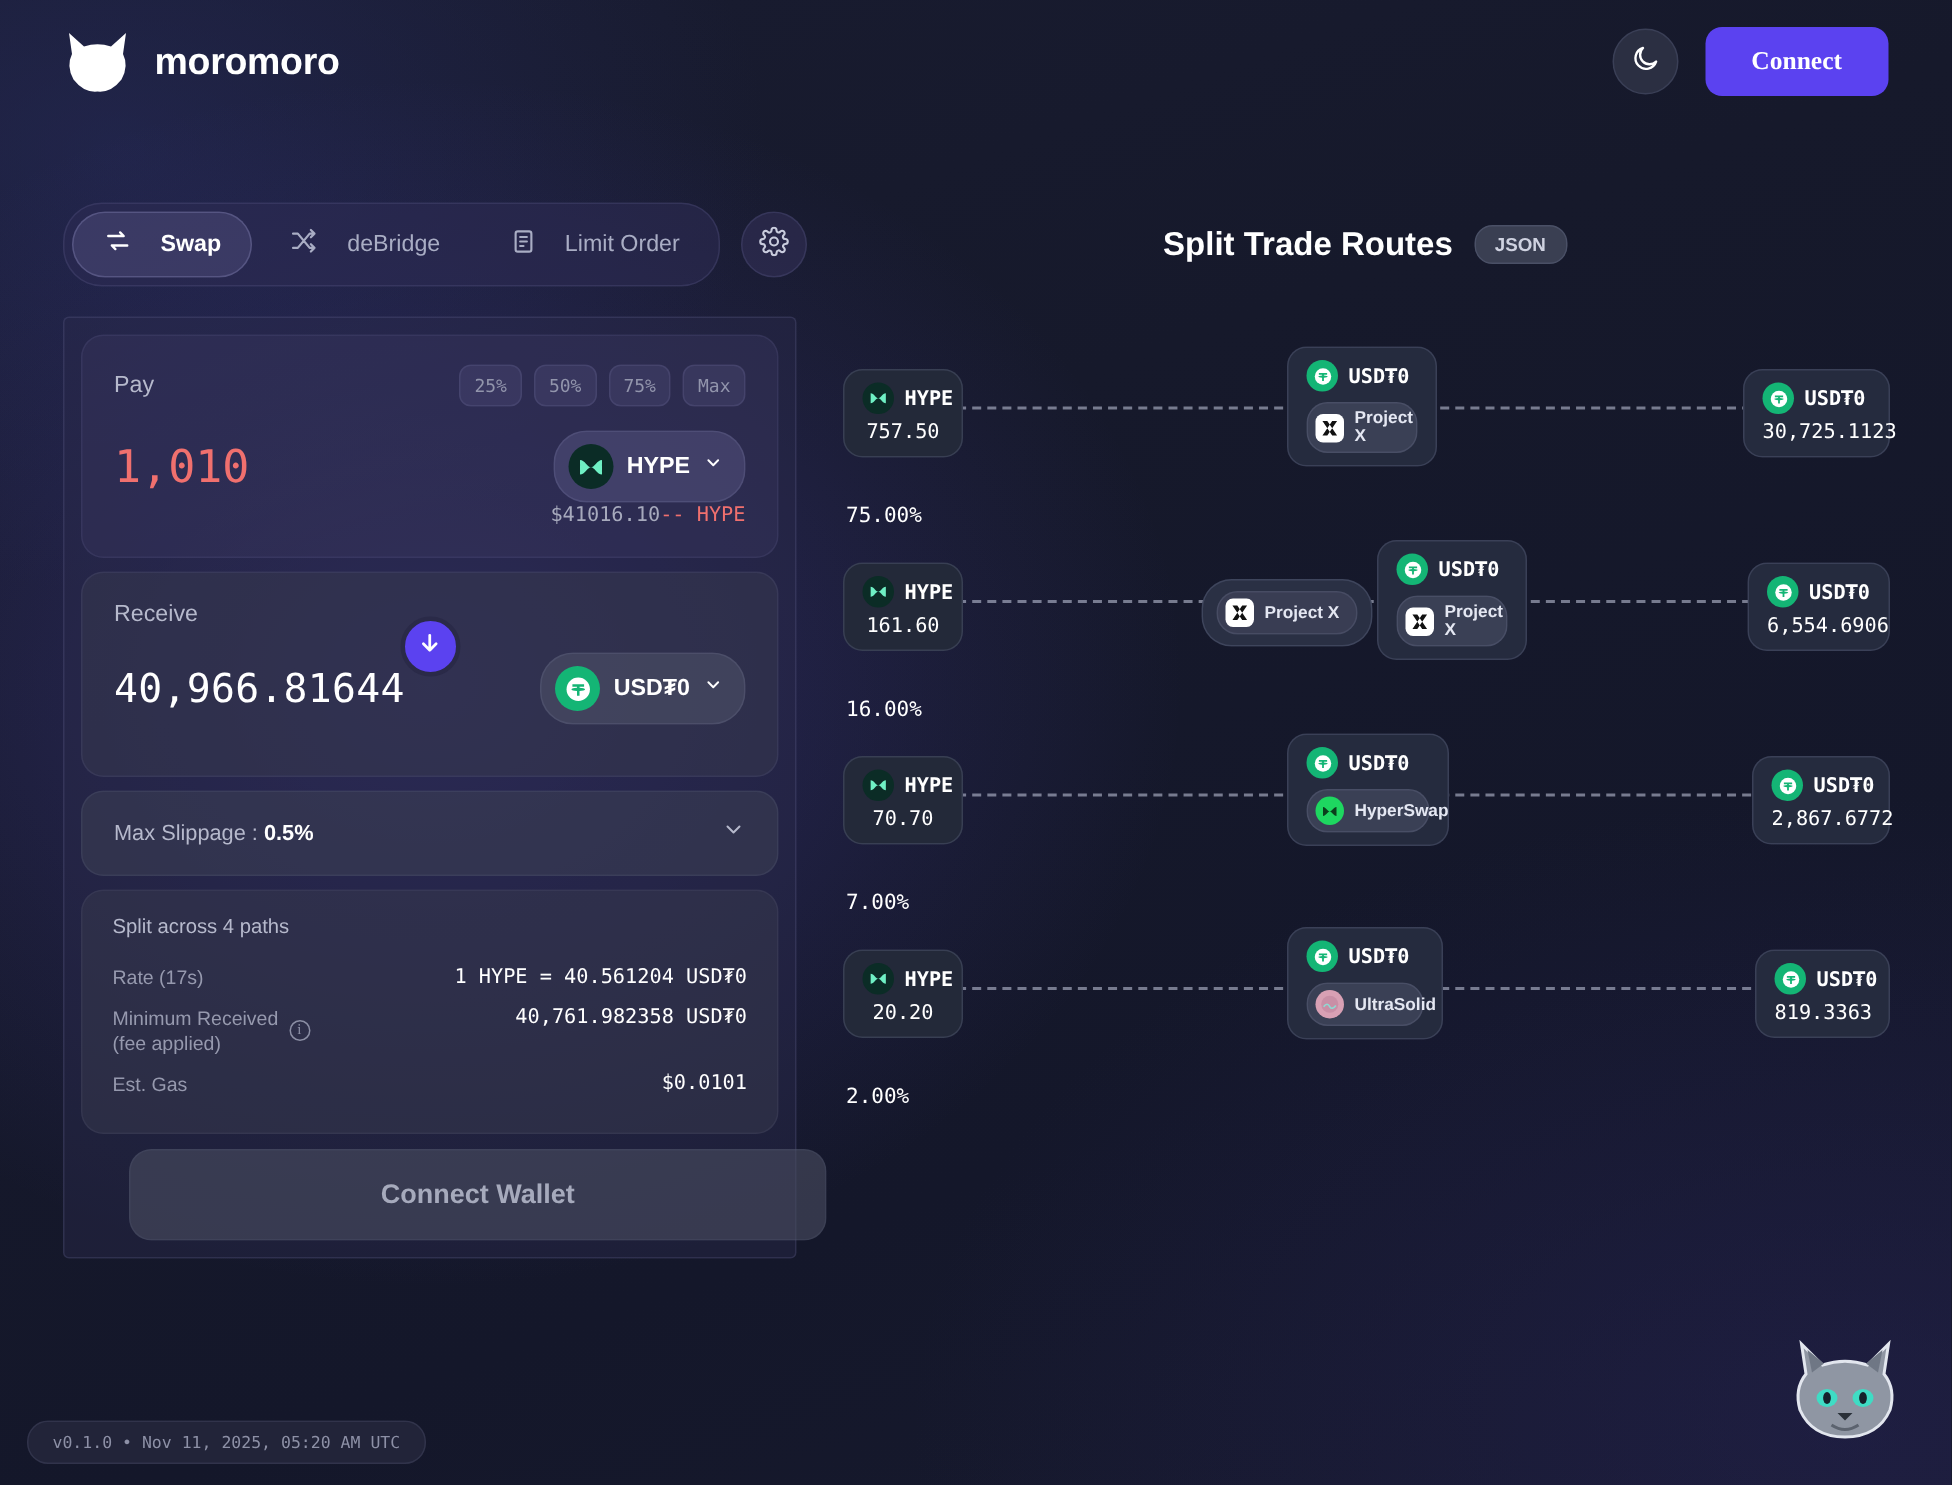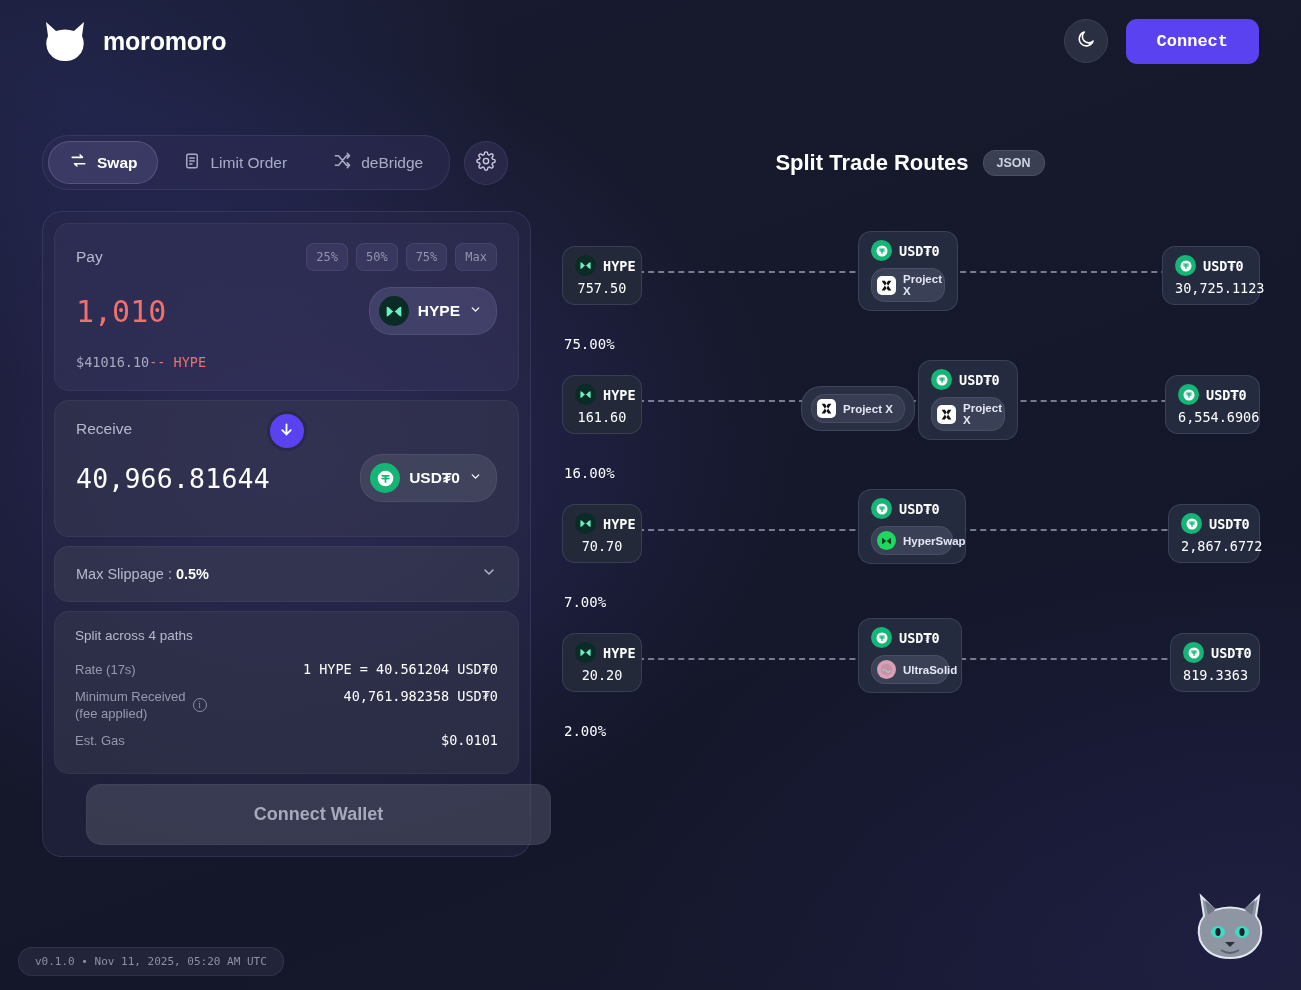--- a/index.html
+++ b/index.html
@@ -35,36 +35,36 @@
   .header-right { display: flex; align-items: center; gap: 18px; }
   .theme-toggle {
     width: 44px; height: 44px; border-radius: 50%;
     background: #2b2f42; border: 1px solid #3a3f56;
     display: flex; align-items: center; justify-content: center;
     cursor: pointer;
   }
   .connect-btn {
     background: #5b42f0; color: #fff; font-size: 17px; font-weight: 700;
     border: none; border-radius: 11px; padding: 13px 31px; cursor: pointer;
-    font-family: Liberation Mono, monospace;
+    font-family: Liberation Serif, serif;
   }
 
   
   .tabbar-wrap {
     position: absolute; left: 42px; top: 135px;
     display: flex; align-items: center; gap: 14px;
   }
   .tabbar {
     display: flex; align-items: center; gap: 4px;
     background: rgba(46,44,84,0.55);
     border: 1px solid rgba(110,108,160,0.22);
     border-radius: 26px; padding: 5px;
   }
   .tab {
-    display: flex; align-items: center; gap: 9px;
+    display: flex; align-items: center; gap: 19px;
     padding: 9px 20px; border-radius: 22px; cursor: pointer;
     font-size: 15.5px; color: #a9adc4; font-weight: 500;
     background: transparent; border: 1px solid transparent;
   }
   .tab.active {
     background: rgba(86,84,132,0.42);
     border: 1px solid rgba(150,148,200,0.30);
     color: #ffffff; font-weight: 700;
   }
   .gear-btn {
@@ -73,21 +73,21 @@
     border: 1px solid rgba(110,108,160,0.22);
     display: flex; align-items: center; justify-content: center; cursor: pointer;
   }
 
   
   .swap-card {
     position: absolute; left: 42px; top: 211px;
     width: 489px;
     background: rgba(44,43,76,0.42);
     border: 1px solid rgba(120,118,170,0.20);
-    border-radius: 20px;
+    border-radius: 4px;
     padding: 11px;
   }
   .panel {
     background: rgba(58,56,96,0.40);
     border: 1px solid rgba(120,118,170,0.14);
     border-radius: 15px;
     padding: 19px 21px 20px;
     position: relative;
   }
   .panel.receive {
@@ -128,21 +128,21 @@
   .token-sym { font-size: 15.5px; font-weight: 700; color: #fff; }
   .tok-icon { width: 30px; height: 30px; border-radius: 50%; flex: none; }
   .tok-hype {
     background: #0b2c26;
     display:flex;align-items:center;justify-content:center;
   }
   .tok-usdt {
     background: #14b575;
     display:flex;align-items:center;justify-content:center;
   }
-  .sub-row { display: flex; align-items: center; justify-content: flex-start; margin-top: 19px; }
+  .sub-row { display: flex; align-items: center; justify-content: flex-end; }
   .sub-usd { font-family: "DejaVu Sans Mono", monospace; font-size: 13.5px; color: #a7aabd; }
   .sub-bal { font-family: "DejaVu Sans Mono", monospace; font-size: 13.5px; color: #f0706e; }
 
   .swap-arrow {
     position: absolute; left: 50%; top: 199px; transform: translateX(-50%);
     width: 40px; height: 40px; border-radius: 50%;
     background: #5b42f0; border: 3px solid #2a2a48;
     display: flex; align-items: center; justify-content: center;
     cursor: pointer; z-index: 5;
   }
@@ -288,34 +288,34 @@
       <div class="tab active">
         <span>
           <svg width="19" height="19" viewBox="0 0 24 24" fill="none" stroke="#ffffff" stroke-width="2" stroke-linecap="round" stroke-linejoin="round">
             <path d="M4 8h13l-3-3M20 16H7l3 3"></path>
           </svg>
         </span>
         <span>Swap</span>
       </div>
       <div class="tab">
         <span>
+          <svg width="19" height="19" viewBox="0 0 24 24" fill="none" stroke="#a9adc4" stroke-width="1.9" stroke-linecap="round" stroke-linejoin="round">
+            <path d="M3 6h4l10 12h4M3 18h4l10-12h4M18 3l3 3-3 3M18 15l3 3-3 3"></path>
+          </svg>
+        </span>
+        <span>deBridge</span>
+      </div>
+      <div class="tab">
+        <span>
           <svg width="18" height="18" viewBox="0 0 24 24" fill="none" stroke="#a9adc4" stroke-width="1.9" stroke-linecap="round" stroke-linejoin="round">
             <rect x="5" y="3" width="14" height="18" rx="2"></rect>
               <path d="M9 8h6M9 12h6M9 16h3"></path>
           </svg>
         </span>
         <span>Limit Order</span>
-      </div>
-      <div class="tab">
-        <span>
-          <svg width="19" height="19" viewBox="0 0 24 24" fill="none" stroke="#a9adc4" stroke-width="1.9" stroke-linecap="round" stroke-linejoin="round">
-            <path d="M3 6h4l10 12h4M3 18h4l10-12h4M18 3l3 3-3 3M18 15l3 3-3 3"></path>
-          </svg>
-        </span>
-        <span>deBridge</span>
       </div>
     </div>
     <div class="gear-btn">
       <span>
         <svg width="20" height="20" viewBox="0 0 24 24" fill="none" stroke="#c9ccdd" stroke-width="1.7" stroke-linecap="round" stroke-linejoin="round">
           <circle cx="12" cy="12" r="3.2"></circle>
           <path d="M19.4 15a1.6 1.6 0 0 0 .3 1.8l.1.1a2 2 0 1 1-2.8 2.8l-.1-.1a1.6 1.6 0 0 0-1.8-.3 1.6 1.6 0 0 0-1 1.5V21a2 2 0 1 1-4 0v-.1A1.6 1.6 0 0 0 9 19.4a1.6 1.6 0 0 0-1.8.3l-.1.1a2 2 0 1 1-2.8-2.8l.1-.1a1.6 1.6 0 0 0 .3-1.8 1.6 1.6 0 0 0-1.5-1H3a2 2 0 1 1 0-4h.1A1.6 1.6 0 0 0 4.6 9a1.6 1.6 0 0 0-.3-1.8l-.1-.1a2 2 0 1 1 2.8-2.8l.1.1a1.6 1.6 0 0 0 1.8.3H9a1.6 1.6 0 0 0 1-1.5V3a2 2 0 1 1 4 0v.1a1.6 1.6 0 0 0 1 1.5 1.6 1.6 0 0 0 1.8-.3l.1-.1a2 2 0 1 1 2.8 2.8l-.1.1a1.6 1.6 0 0 0-.3 1.8V9a1.6 1.6 0 0 0 1.5 1H21a2 2 0 1 1 0 4h-.1a1.6 1.6 0 0 0-1.5 1z"></path>
         </svg>
       </span>
     </div>

